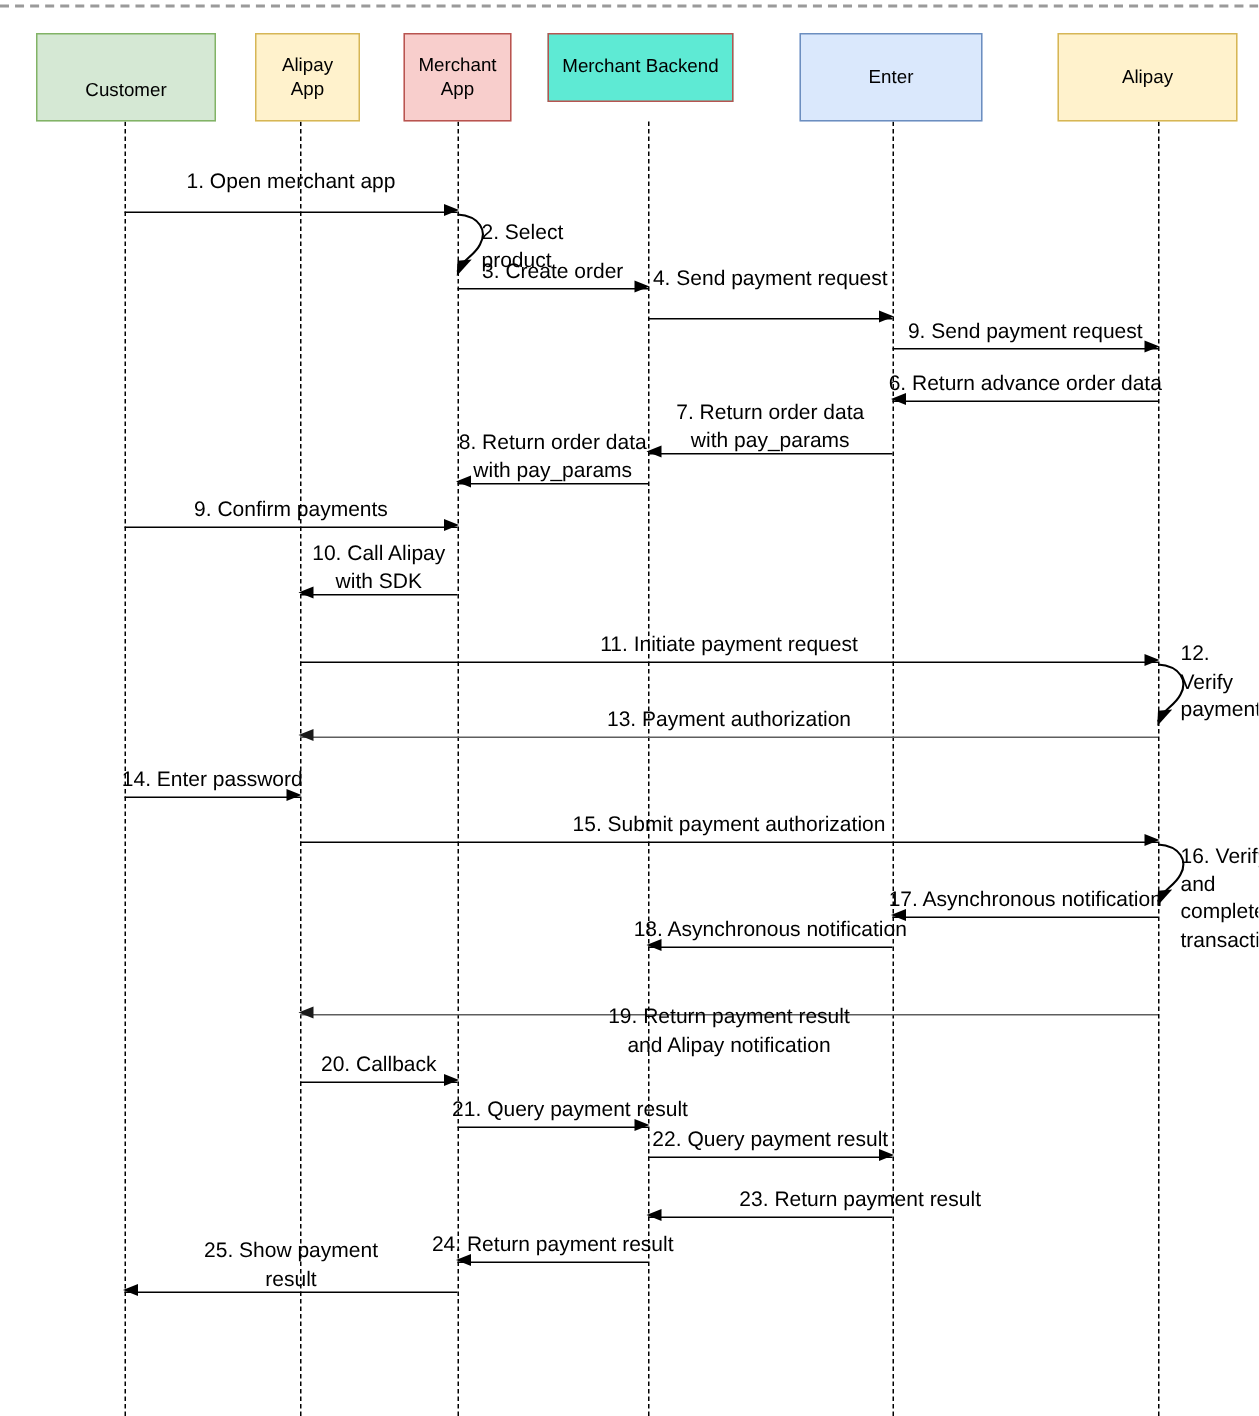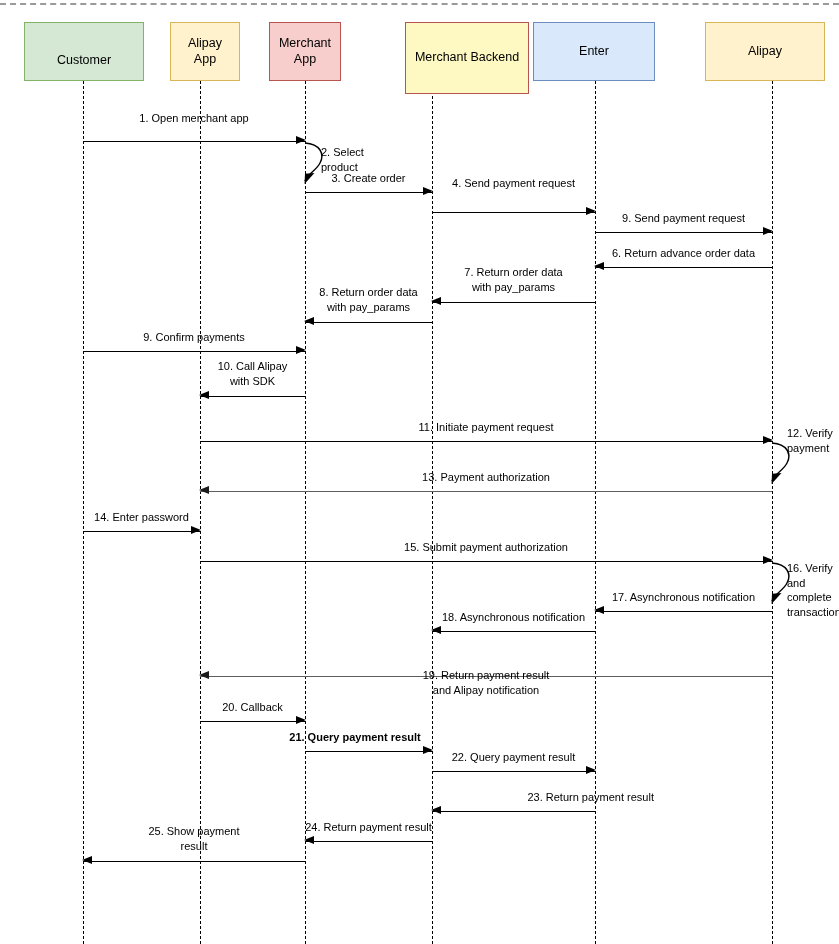--- a/index.html
+++ b/index.html
@@ -48,21 +48,21 @@
   .msg.right .head{
     right:-1px;
     border-left:10px solid #000000;
   }
   .msg.left .head{
     left:-1px;
     border-right:10px solid #000000;
   }
   .msg-label{
     position:absolute;
-    font-size:11px;
+    font-size:14px;
     color:#000000;
     line-height:1.33;
     white-space:pre-line;
     text-align:center;
   }
   .msg-label.lbl-left{text-align:left;}
   
   .selfloop{position:absolute;}
   .selfloop svg{display:block;overflow:visible;}
 </style>
@@ -84,21 +84,21 @@
         <span style="white-space: pre-line; margin-top: 18px;">Customer</span>
       </div>
       <div class="actor-box" style="left: 170px; top: 22px; width: 70px; height: 59px; background: rgb(255, 242, 204); border-color: rgb(214, 182, 86);">
         <span style="white-space: pre-line;">Alipay
 App</span>
       </div>
       <div class="actor-box" style="left: 269px; top: 22px; width: 72px; height: 59px; background: rgb(248, 206, 204); border-color: rgb(184, 84, 80);">
         <span style="white-space: pre-line;">Merchant
 App</span>
       </div>
-      <div class="actor-box" style="left: 365px; top: 22px; width: 124px; height: 72px; background: #fef9c3; border-color: rgb(184, 84, 80); margin-left: 40px;">
+      <div class="actor-box" style="left: 365px; top: 22px; width: 124px; height: 46px; background: #5eead4; border-color: rgb(184, 84, 80);">
         <span style="white-space: pre-line;">Merchant Backend</span>
       </div>
       <div class="actor-box" style="left: 533px; top: 22px; width: 122px; height: 59px; background: rgb(218, 232, 252); border-color: rgb(108, 142, 191);">
         <span style="white-space: pre-line;">Enter</span>
       </div>
       <div class="actor-box" style="left: 705px; top: 22px; width: 120px; height: 59px; background: rgb(255, 242, 204); border-color: rgb(214, 182, 86);">
         <span style="white-space: pre-line;">Alipay</span>
       </div>
     </div>
   <div id="messages-layer">
@@ -213,21 +213,21 @@
 and Alipay notification</div>
       <div class="msg right" style="left: 200px; top: 721px; width: 105px;">
         <div class="line"></div>
         <div class="head"></div>
       </div>
       <div class="msg-label" style="left: 122.5px; width: 260px; top: 700px;">20. Callback</div>
       <div class="msg right" style="left: 305px; top: 751px; width: 127px;">
         <div class="line"></div>
         <div class="head"></div>
       </div>
-      <div class="msg-label" style="left: 225px; width: 260px; top: 730px; font-weight: bold;">21. Query payment result</div>
+      <div class="msg-label" style="left: 250px; width: 260px; top: 730px;">21. Query payment result</div>
       <div class="msg right" style="left: 432px; top: 771px; width: 163px;">
         <div class="line"></div>
         <div class="head"></div>
       </div>
       <div class="msg-label" style="left: 383.5px; width: 260px; top: 750px;">22. Query payment result</div>
       <div class="msg left" style="left: 432px; top: 811px; width: 163px;">
         <div class="line"></div>
         <div class="head"></div>
       </div>
       <div class="msg-label" style="left: 394px; width: 260px; top: 790px; text-align: right;">23. Return payment result</div>

